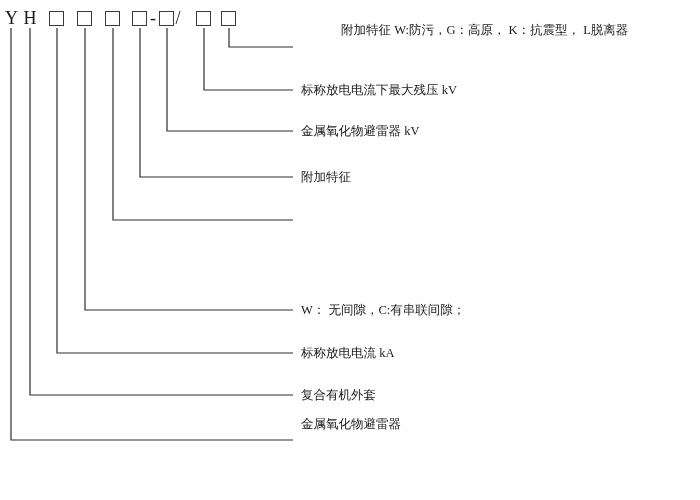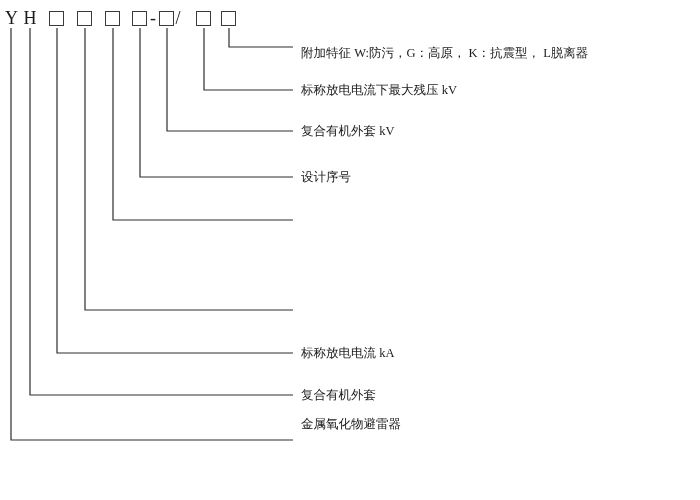--- a/index.html
+++ b/index.html
@@ -71,21 +71,22 @@
   <div class="code-box" style="left:49px;"></div>
   <div class="code-box" style="left:77px;"></div>
   <div class="code-box" style="left:105px;"></div>
   <div class="code-box" style="left:132px;"></div>
   <span class="code-char" style="left:147px; width:12px;">-</span>
   <div class="code-box" style="left:159px;"></div>
   <span class="code-char" style="left:172px; width:12px;">/</span>
   <div class="code-box" style="left:196px;"></div>
   <div class="code-box" style="left:221px;"></div>
 
-  <div class="diagram-label" style="top:45px;">附加特征 W:防污，G：高原， K：抗震型， L脱离器</div>
+  <div class="diagram-label" style="top:22px;margin-left:40px;">附加特征 W:防污，G：高原， K：抗震型， L脱离器</div>
   <div class="diagram-label" style="top:82px;font-family:Liberation Serif, serif;">标称放电电流下最大残压 kV</div>
-  <div class="diagram-label" style="top:123px;">复合有机外套 kV</div>
-  <div class="diagram-label" style="top:169px;">设计序号</div>
+  <div class="diagram-label" style="top:123px;">金属氧化物避雷器 kV</div>
+  <div class="diagram-label" style="top:169px;">附加特征</div>
+  <div class="diagram-label" style="top:302px;">W： 无间隙，C:有串联间隙；</div>
   <div class="diagram-label" style="top:345px;">标称放电电流 kA</div>
   <div class="diagram-label" style="top:387px;">复合有机外套</div>
   <div class="diagram-label" style="top:416px;">金属氧化物避雷器</div>
 
 </div>
 
 </body></html>

